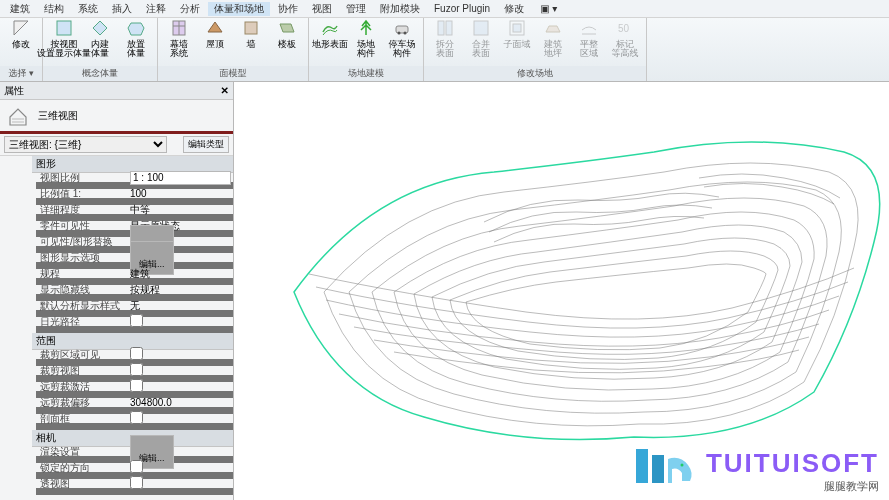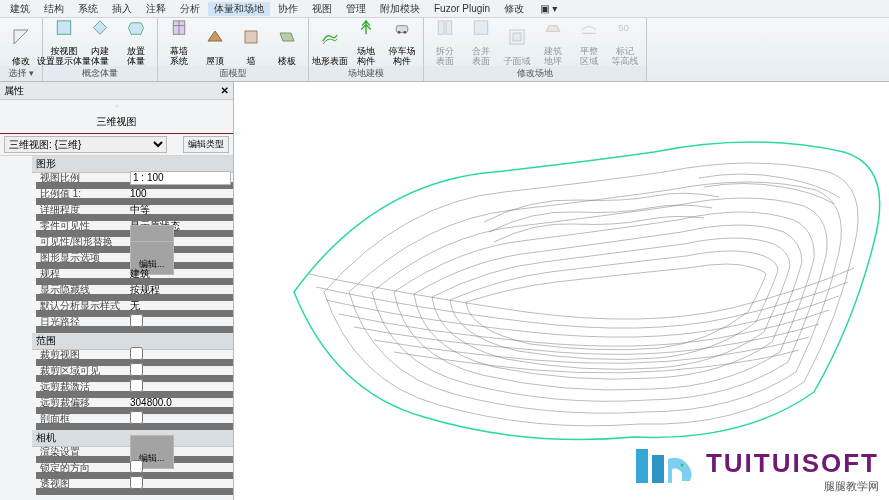--- a/index.html
+++ b/index.html
@@ -4,46 +4,46 @@
 <style>
 * { margin:0; padding:0; box-sizing:border-box; }
 body { font-family:"Microsoft YaHei",sans-serif; font-size:10px; background:#fff; width:889px; height:500px; overflow:hidden; position:relative; }
 .menubar { height:18px; background:#f0f3f6; display:flex; align-items:center; padding:0 4px; border-bottom:1px solid #d4d4d4; gap:2px; }
 .menubar span { padding:0 6px; cursor:pointer; color:#333; }
 .menubar span.active { background:#d0e4f5; }
 .ribbon { height:64px; background:linear-gradient(#f5f8fa,#e6ecf0); border-bottom:1px solid #b8b8b8; display:flex; }
 .rgroup { border-right:1px solid #c8c8c8; display:flex; flex-direction:column; }
 .rgroup-items { display:flex; flex:1; align-items:center; padding:0 4px; gap:2px; }
 .rgroup-label { text-align:center; font-size:9px; color:#555; background:#e4eaef; padding:1px 0; }
-.rbtn { display:flex; flex-direction:column; align-items:center; justify-content:flex-end; width:34px; height:48px; cursor:pointer; gap:10px; font-size:9px; }
+.rbtn { display:flex; flex-direction:column; align-items:center; justify-content:flex-start; width:34px; height:48px; cursor:pointer; gap:2px; font-size:9px; }
 .rbtn svg { width:20px; height:20px; }
 .greyed { opacity:.4; }
 .main { display:flex; height:418px; }
 .proppanel { width:234px; background:#f3f4f5; border-right:1px solid #b8b8b8; display:flex; flex-direction:column; }
 .proptitle { height:18px; background:#e6e9ec; display:flex; align-items:center; justify-content:space-between; padding:0 4px; border-bottom:1px solid #c8c8c8; }
 .proptitle .x { cursor:pointer; font-weight:bold; }
-.typebox { height:34px; display:flex; align-items:center; padding:4px 6px; border-bottom:1px solid #7f1d1d; gap:8px;flex-direction:column; }
+.typebox { height:34px; display:flex; align-items:center; padding:4px 6px; border-bottom:3px solid #7f1d1d; gap:8px; }
 .typebox svg { width:24px; height:22px; }
 .selrow { display:flex; align-items:center; padding:2px 4px; gap:16px; border-bottom:1px solid #d4d4d4; }
 .selrow select { flex:1; height:17px; font-size:10px; border:1px solid #b8b8b8; }
 .selrow button { font-size:9px; border:1px solid #b8b8b8; background:#eef1f4; padding:1px 4px; cursor:pointer; }
 .pgrid { flex:1; overflow-y:auto; }
 .pcat { background:#d8dde2; padding:1px 4px; font-size:10px; border-bottom:1px solid #c4c4c4;margin-left:32px; }
 .prow { display:flex; border-bottom:7px solid #737373; height:16px; align-items:center;margin-left:36px; }
 .prow .k { width:92px; padding-left:4px; color:#444; }
 .prow .v { flex:1; padding-left:2px; }
 .prow input[type=text]{ width:98%; height:14px; border:1px solid #b8b8b8; font-size:10px; padding:0 2px; }
 .prow input[type=checkbox]{ margin-left:0; }
 .prow button { font-size:9px; border:1px solid #b8b8b8; background:#a3a3a3; padding:16px 8px; cursor:pointer; height:14px; }
 .canvas { flex:1; background:#fff; position:relative; overflow:hidden; }
 .terrain { position:absolute; left:20px; top:10px; }
 .watermark { position:absolute; right:10px; bottom:6px; display:flex; align-items:center; gap:6px; }
 .wm-icon svg { width:70px; height:50px; }
 .wm-text { display:flex; flex-direction:column; }
-.wm-title { font-size:26px; font-weight:bold; letter-spacing:2px; color:#701a75;margin-top:8px; }
+.wm-title { font-size:26px; font-weight:bold; letter-spacing:2px; color:#8b5cf6;margin-top:8px; }
 .wm-sub { font-size:11px; color:#555; text-align:right; }
 </style>
 </head>
 <body>
 
 <div class="menubar" id="menubar">
     <span>建筑</span>
     <span>结构</span>
     <span>系统</span>
     <span>插入</span>
@@ -262,25 +262,25 @@
         <div class="prow">
           <div class="k">默认分析显示样式</div>
           <div class="v">无</div>
         </div>
         <div class="prow">
           <div class="k">日光路径</div>
           <div class="v"><input type="checkbox" style=""></div>
         </div>
         <div class="pcat">范围</div>
         <div class="prow">
+          <div class="k">裁剪区域可见</div>
+          <div class="v"><input type="checkbox" style=""></div>
+        </div>
+        <div class="prow">
           <div class="k">裁剪视图</div>
-          <div class="v"><input type="checkbox" style=""></div>
-        </div>
-        <div class="prow">
-          <div class="k">裁剪区域可见</div>
           <div class="v"><input type="checkbox" style=""></div>
         </div>
         <div class="prow">
           <div class="k">远剪裁激活</div>
           <div class="v"><input type="checkbox" style=""></div>
         </div>
         <div class="prow">
           <div class="k">远剪裁偏移</div>
           <div class="v">304800.0</div>
         </div>

